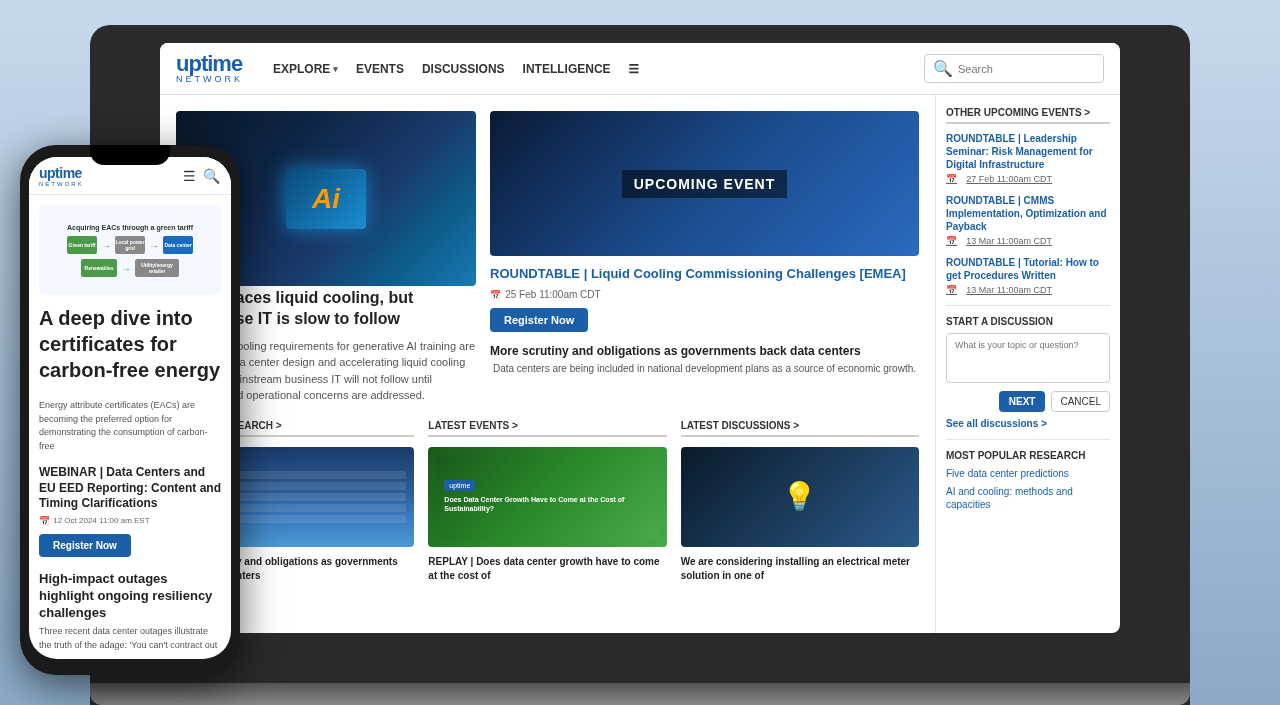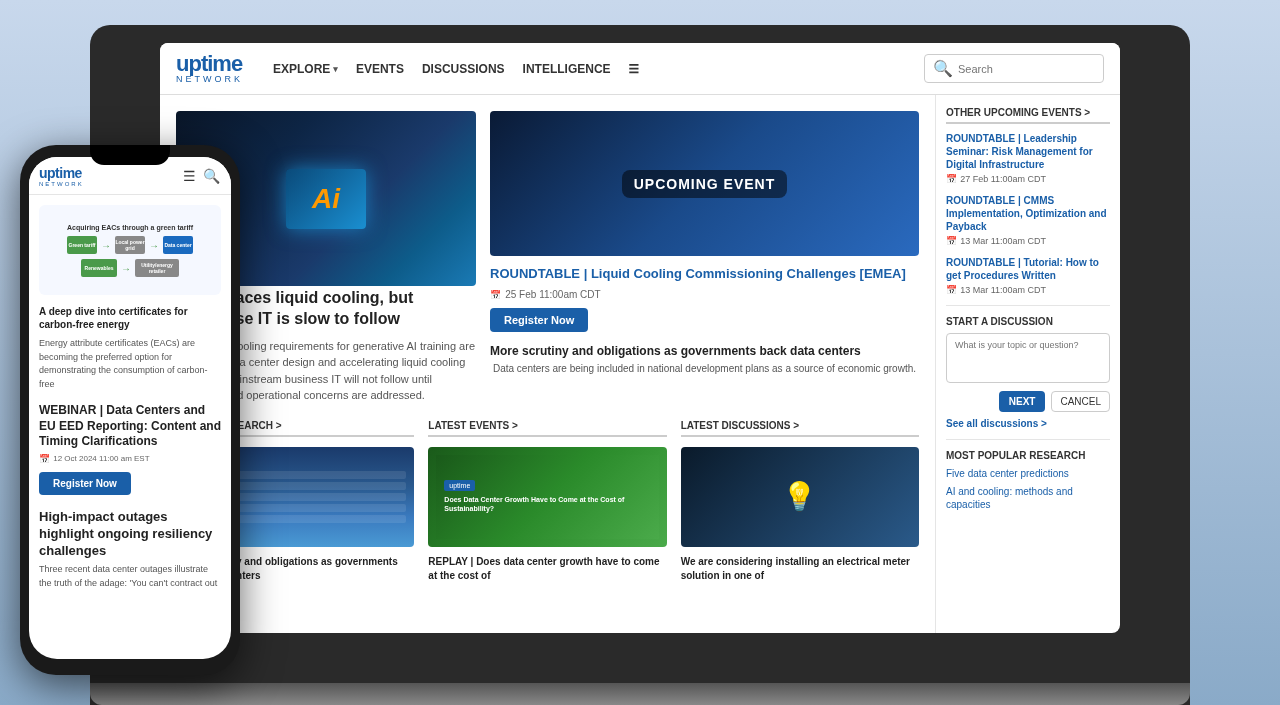--- a/index.html
+++ b/index.html
@@ -204,21 +204,21 @@
       position: relative;
       overflow: hidden;
     }
 
     .event-badge {
       background: rgba(0,0,0,0.5);
       color: #fff;
       font-size: 14px;
       font-weight: 700;
       padding: 6px 12px;
-      border-radius: 8px;
+      border-radius: 1px;
       text-align: center;
       letter-spacing: 1px;
     }
 
     .event-card h3 {
       font-size: 13px;
       font-weight: 700;
       color: #1a5fa8;
       margin-bottom: 6px;
       line-height: 1.3;
@@ -356,21 +356,22 @@
       color: #1a5fa8;
       margin-bottom: 3px;
       line-height: 1.3;
     }
 
     .sidebar-event-date {
       font-size: 9px;
       color: #666;
       display: flex;
       align-items: center;
-      gap: 3px;
+      gap: 9px;
+      text-decoration: underline;
     }
 
     .sidebar-divider {
       border: none;
       border-top: 1px solid #e5e5e5;
       margin: 10px 0;
     }
 
     .start-discussion {
       margin-top: 4px;
@@ -568,24 +569,24 @@
     .d-box.green { background: #4a9a4a; }
     .d-box.blue { background: #1a6abf; }
     .d-box.gray { background: #888; }
 
     .d-arrow {
       color: #4a9a4a;
       font-size: 10px;
     }
 
     .phone-article-title {
-      font-size: 10px;
+      font-size: 20px;
       font-weight: 700;
       color: #222;
-      margin-bottom: 6px;
+      margin-bottom: 16px;
       line-height: 1.3;
     }
 
     .phone-article-desc {
       font-size: 9px;
       color: #555;
       line-height: 1.5;
       margin-bottom: 12px;
     }
 

